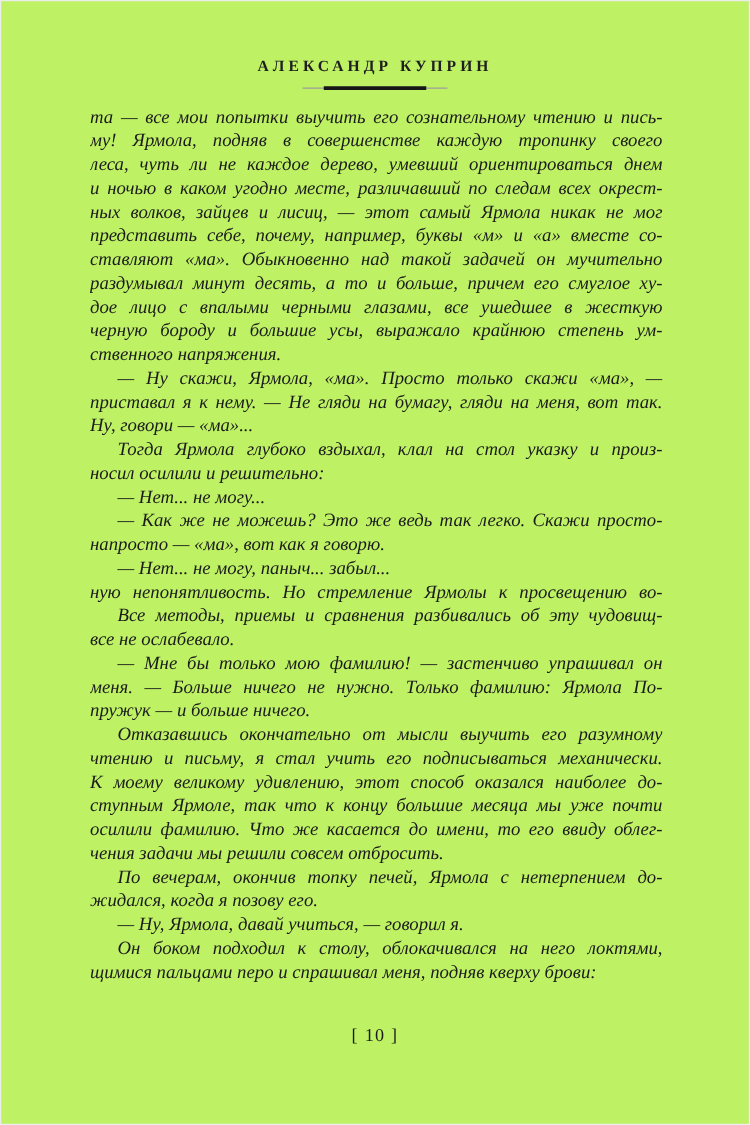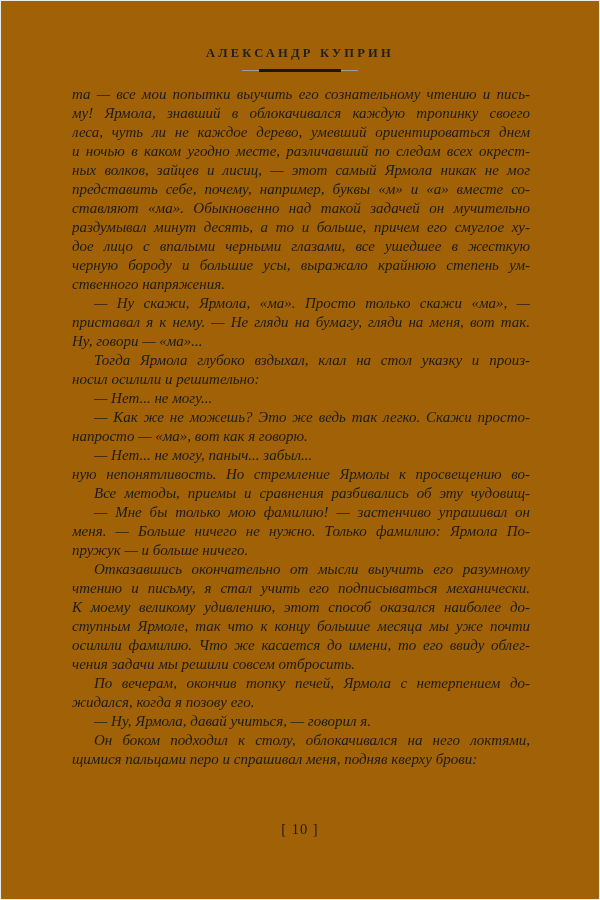--- a/index.html
+++ b/index.html
@@ -11,21 +11,21 @@
     width: 600px;
     height: 900px;
     font-family: "Liberation Serif", serif;
     color: #1b1b1b;
     overflow: hidden;
   }
   .page {
     position: relative;
     width: 600px;
     height: 900px;
-    background: #a16207;
+    background: #bef264;
     box-shadow: inset 0 0 0 1px #ececec;
   }
   .page-header {
     position: absolute;
     top: 46px;
     left: 0;
     width: 100%;
     text-align: center;
   }
   .author {
@@ -94,21 +94,21 @@
 
 <div class="page">
   <header class="page-header">
     <div class="author">АЛЕКСАНДР КУПРИН</div>
     <div class="rule"></div>
   </header>
 
   <main class="text-block" id="text-block">
       <div class="para">
         <div class="line">та — все мои попытки выучить его сознательному чтению и пись-</div>
-        <div class="line">му! Ярмола, знавший в облокачивался каждую тропинку своего</div>
+        <div class="line">му! Ярмола, подняв в совершенстве каждую тропинку своего</div>
         <div class="line">леса, чуть ли не каждое дерево, умевший ориентироваться днем</div>
         <div class="line">и ночью в каком угодно месте, различавший по следам всех окрест-</div>
         <div class="line">ных волков, зайцев и лисиц, — этот самый Ярмола никак не мог</div>
         <div class="line">представить себе, почему, например, буквы «м» и «а» вместе со-</div>
         <div class="line">ставляют «ма». Обыкновенно над такой задачей он мучительно</div>
         <div class="line">раздумывал минут десять, а то и больше, причем его смуглое ху-</div>
         <div class="line">дое лицо с впалыми черными глазами, все ушедшее в жесткую</div>
         <div class="line">черную бороду и большие усы, выражало крайнюю степень ум-</div>
         <div class="line last">ственного напряжения.</div>
       </div>
@@ -127,20 +127,21 @@
       <div class="para">
         <div class="line indent">— Как же не можешь? Это же ведь так легко. Скажи просто-</div>
         <div class="line last">напросто — «ма», вот как я говорю.</div>
       </div>
       <div class="para">
         <div class="line indent last">— Нет... не могу, паныч... забыл...</div>
       </div>
       <div class="para">
         <div class="line">ную непонятливость. Но стремление Ярмолы к просвещению во-</div>
         <div class="line indent">Все методы, приемы и сравнения разбивались об эту чудовищ-</div>
+        <div class="line last">все не ослабевало.</div>
       </div>
       <div class="para">
         <div class="line indent">— Мне бы только мою фамилию! — застенчиво упрашивал он</div>
         <div class="line">меня. — Больше ничего не нужно. Только фамилию: Ярмола По-</div>
         <div class="line last">пружук — и больше ничего.</div>
       </div>
       <div class="para">
         <div class="line indent">Отказавшись окончательно от мысли выучить его разумному</div>
         <div class="line">чтению и письму, я стал учить его подписываться механически.</div>
         <div class="line">К моему великому удивлению, этот способ оказался наиболее до-</div>

